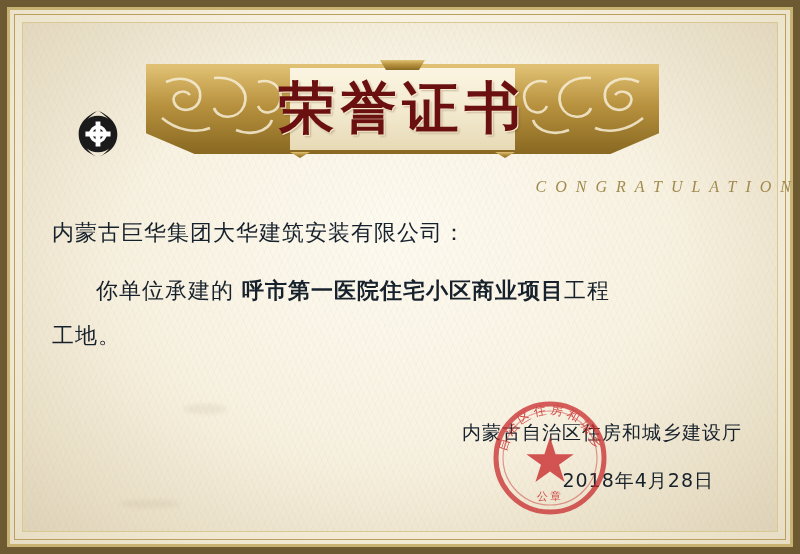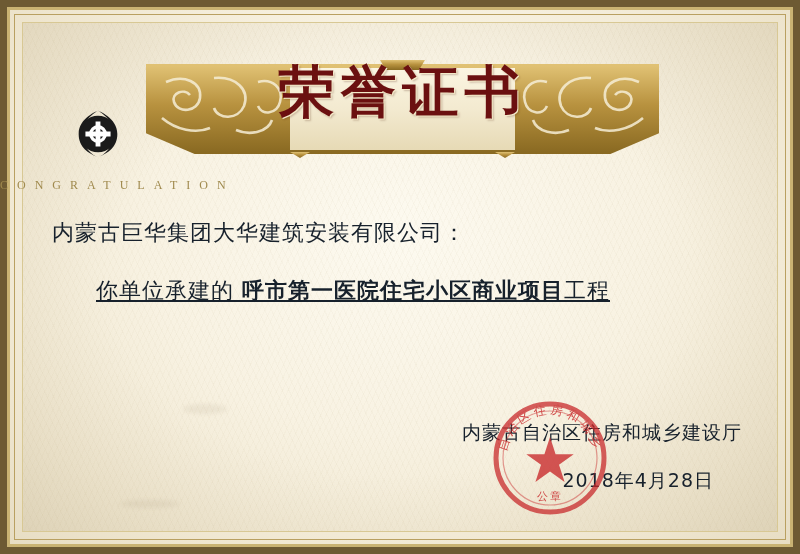--- a/index.html
+++ b/index.html
@@ -81,43 +81,44 @@
     left: 140px;
     top: 60px;
     width: 525px;
     height: 98px;
   }
   .banner svg { display: block; }
 
   .title-text {
     position: absolute;
     left: 140px;
-    top: 46px;
+    top: 62px;
     width: 525px;
     height: 94px;
     display: flex;
     align-items: center;
     justify-content: center;
     font-family: "DejaVu Serif", "Liberation Serif", serif;
     font-weight: bold;
     font-size: 56px;
     letter-spacing: 6px;
     color: #6b1010;
     text-shadow: 1px 1px 0 #f4e9c8, 2px 2px 2px rgba(80,30,10,0.25);
   }
 
   .congrat {
     position: absolute;
     left: 0; right: 0;
     top: 178px;
-    text-align: left;
+    text-align: right;
     font-family: "Liberation Serif", serif;
-    font-size: 12px;
+    font-size: 16px;
     letter-spacing: 9px;
     color: #a08a4e;
+    font-style: italic;
   }
 
   
   .salutation {
     position: absolute;
     left: 52px;
     top: 218px;
     font-family: "DejaVu Sans", sans-serif;
     font-size: 22px;
     color: #17212c;
@@ -129,21 +130,21 @@
     position: absolute;
     left: 52px;
     top: 268px;
     width: 700px;
     font-family: "DejaVu Sans", sans-serif;
     font-size: 22px;
     line-height: 45px;
     color: #17212c;
     letter-spacing: 1px;
   }
-  .body-line { white-space: nowrap; text-decoration: underline; }
+  .body-line { white-space: nowrap; }
   .body-line.indent { text-indent: 44px; }
   .bold-proj {
     font-weight: bold;
     letter-spacing: 1px;
   }
 
   
   .issuer {
     position: absolute;
     right: 58px;
@@ -251,20 +252,23 @@
   <div class="title-text">荣誉证书</div>
 
   <div class="congrat">CONGRATULATION</div>
 
   <div class="salutation">内蒙古巨华集团大华建筑安装有限公司：</div>
 
   <div class="body-block">
     <div class="body-line indent">
       <span>你单位承建的 </span><span class="bold-proj">呼市第一医院住宅小区商业项目</span><span>工程</span>
     </div>
+    <div class="body-line">
+      <span>工地。</span>
+    </div>
   </div>
 
   <div class="issuer">内蒙古自治区住房和城乡建设厅</div>
   <div class="date">2018年4月28日</div>
 
   <div class="seal">
     <svg viewBox="0 0 122 122" width="122" height="122" aria-hidden="true">
       <defs>
         <path id="sealArc" d="M 61,61 m -44,0 a 44,44 0 1,1 88,0" fill="none"></path>
         <path id="sealArcTop" d="M 17,61 A 44,44 0 0 1 105,61" fill="none"></path>

